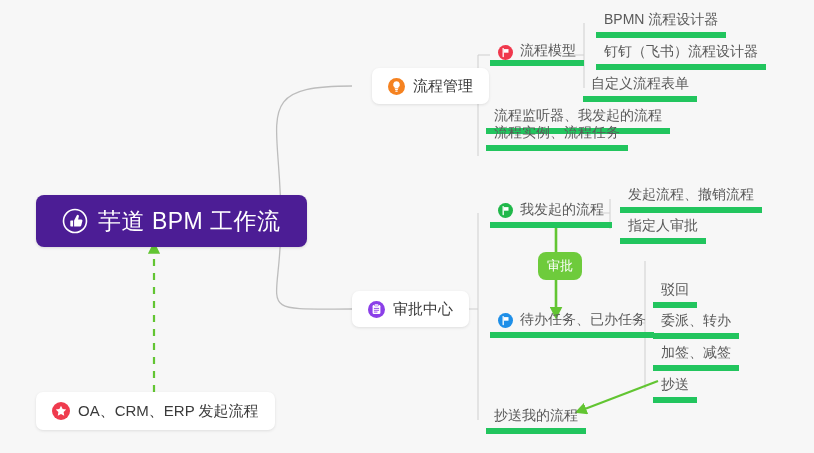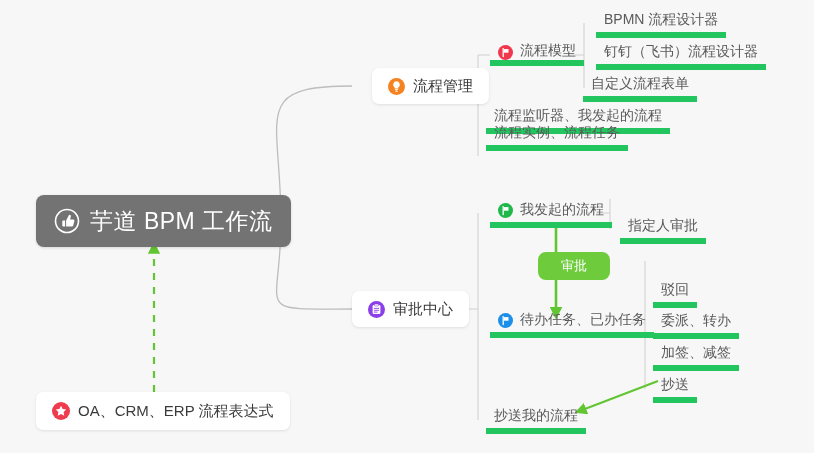--- a/index.html
+++ b/index.html
@@ -32,23 +32,23 @@
   .node {
     position: absolute;
     display: flex;
     align-items: center;
     box-sizing: border-box;
     white-space: nowrap;
   }
 
   
   .root-node {
-    background: #737373;
+    background: #4c1d95;
     border-radius: 8px;
-    padding: 0 18px;
+    padding: 0 26px;
     height: 52px;
     box-shadow: 0 1px 3px rgba(0,0,0,0.13);
   }
   .root-label {
     color: #ffffff;
     font-size: 23px;
     letter-spacing: 0.5px;
     margin-left: 10px;
   }
 
@@ -76,21 +76,21 @@
     color: #5a5a5a;
     font-size: 14px;
   }
   .leaf-label.with-icon { margin-left: 7px; }
 
   
   .tag-node {
     background: #6ecb3c;
     border-radius: 8px;
     height: 28px;
-    padding: 0 23px;
+    padding: 0 9px;
     justify-content: center;
   }
   .tag-label {
     color: #ffffff;
     font-size: 13px;
   }
 
   
   .icon {
     display: inline-flex;
@@ -209,20 +209,23 @@
     <span class="icon">
       <svg width="15" height="15" viewBox="0 0 15 15">
         <circle cx="7.5" cy="7.5" r="7.5" fill="#20b84a"></circle>
         <path d="M5.2 3.6 v8.0" stroke="#ffffff" stroke-width="1.3" stroke-linecap="round"></path>
         <path d="M5.9 4.1 h4.6 v3.6 H5.9 z" fill="#ffffff"></path>
       </svg>
     </span>
     <span class="leaf-label with-icon">我发起的流程</span>
   </div>
 
+  <div class="node leaf-node" style="left:620px; top:183px;">
+    <span class="leaf-label">发起流程、撤销流程</span>
+  </div>
   <div class="node leaf-node" style="left:620px; top:214px;">
     <span class="leaf-label">指定人审批</span>
   </div>
 
   <div class="node tag-node" style="left:538px; top:252px;">
     <span class="tag-label">审批</span>
   </div>
 
   <div class="node leaf-node" style="left:490px; top:308px;">
     <span class="icon">
@@ -252,16 +255,16 @@
     <span class="leaf-label">抄送我的流程</span>
   </div>
 
   <div class="node card-node" style="left:36px; top:392px; height:38px;">
     <span class="icon">
       <svg width="18" height="18" viewBox="0 0 18 18">
         <circle cx="9" cy="9" r="9" fill="#ef3b4e"></circle>
         <path d="M9 3.7 l1.62 3.28 3.62 0.53 -2.62 2.55 0.62 3.61 -3.24 -1.70 -3.24 1.70 0.62 -3.61 -2.62 -2.55 3.62 -0.53 z" fill="#ffffff"></path>
       </svg>
     </span>
-    <span class="card-label">OA、CRM、ERP 流程表达式</span>
+    <span class="card-label">OA、CRM、ERP 发起流程</span>
   </div>
 
 </div>
 
 </body></html>

